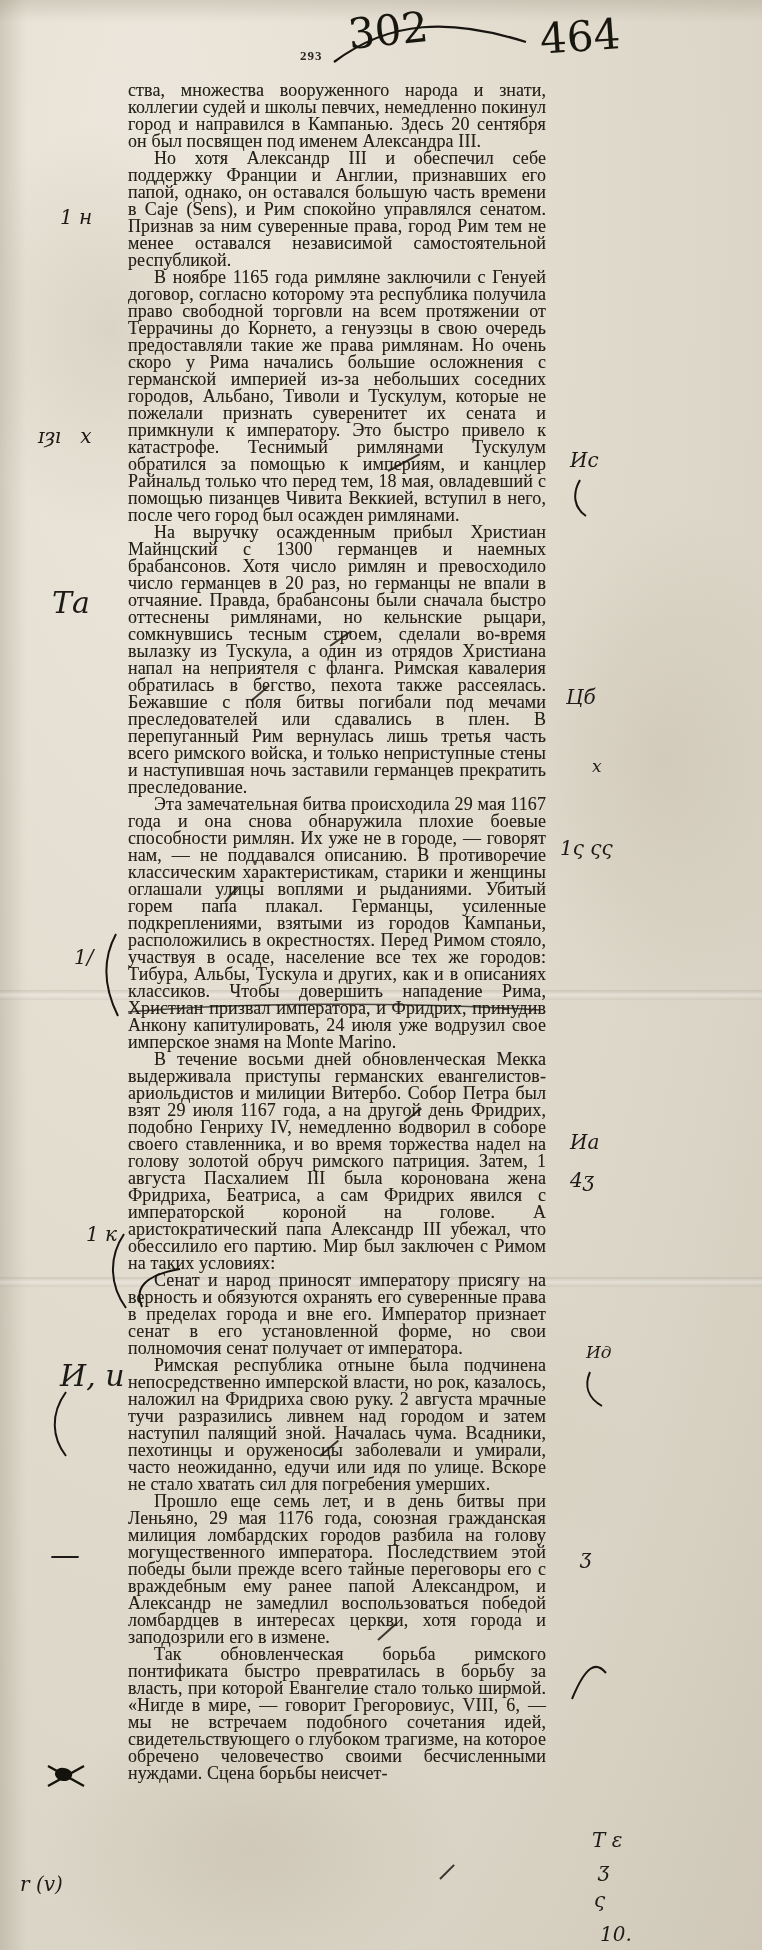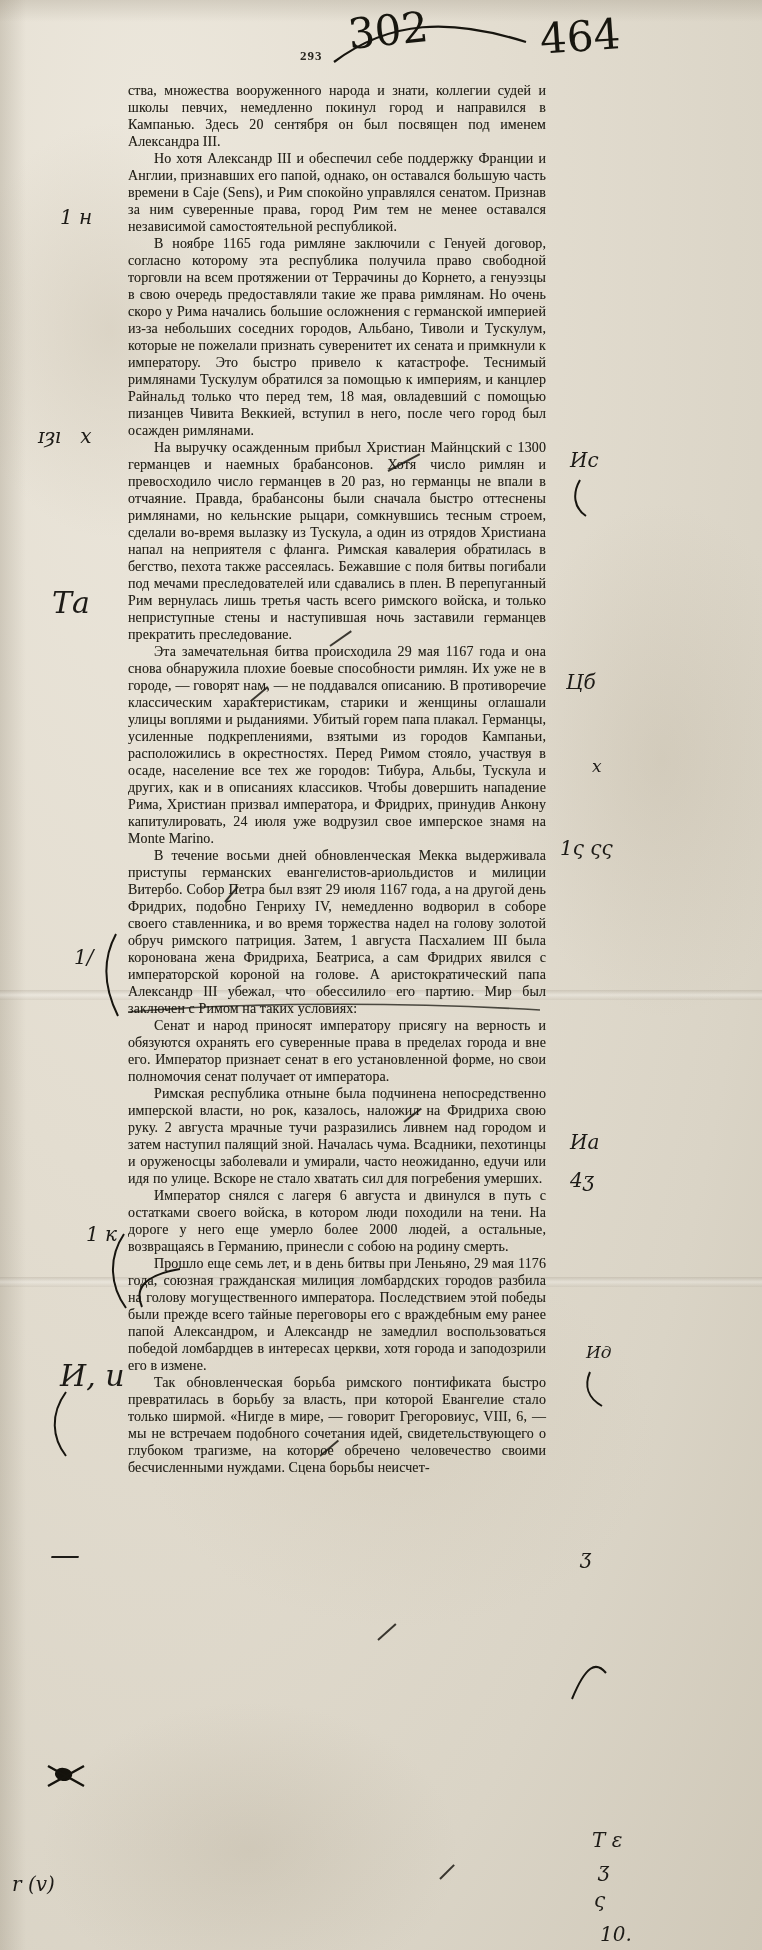--- a/index.html
+++ b/index.html
@@ -60,21 +60,21 @@
     top: 48px;
     font-size: 13px;
     font-weight: bold;
     letter-spacing: 1px;
     color: #2a2822;
   }
   p.para {
     margin: 0 0 0px 0;
     text-align: justify;
     text-indent: 26px;
-    font-size: 14px;
+    font-size: 18px;
     line-height: 17.0px;
     letter-spacing: .1px;
     color: #232119;
     text-shadow: 0 0 .4px rgba(40,35,25,.35);
   }
   p.para.noindent { text-indent: 0; }
   p.para.quote { text-indent: 26px; }
 
   
   .hand {
@@ -133,52 +133,51 @@
 
   <div class="column">
     <p class="para noindent">ства, множества вооруженного народа и знати, коллегии судей и школы певчих, немедленно покинул город и направился в Кампанью. Здесь 20 сентября он был посвящен под именем Александра III.</p>
     <p class="para">Но хотя Александр III и обеспечил себе поддержку Франции и Англии, признавших его папой, однако, он оставался большую часть времени в Сaje (Sens), и Рим спокойно управлялся сенатом. Признав за ним суверенные права, город Рим тем не менее оставался независимой самостоятельной республикой.</p>
     <p class="para">В ноябре 1165 года римляне заключили с Генуей договор, согласно которому эта республика получила право свободной торговли на всем протяжении от Террачины до Корнето, а генуэзцы в свою очередь предоставляли такие же права римлянам. Но очень скоро у Рима начались большие осложнения с германской империей из-за небольших соседних городов, Альбано, Тиволи и Тускулум, которые не пожелали признать суверенитет их сената и примкнули к императору. Это быстро привело к катастрофе. Теснимый римлянами Тускулум обратился за помощью к империям, и канцлер Райнальд только что перед тем, 18 мая, овладевший с помощью пизанцев Чивита Веккией, вступил в него, после чего город был осажден римлянами.</p>
     <p class="para">На выручку осажденным прибыл Христиан Майнцский с 1300 германцев и наемных брабансонов. Хотя число римлян и превосходило число германцев в 20 раз, но германцы не впали в отчаяние. Правда, брабансоны были сначала быстро оттеснены римлянами, но кельнские рыцари, сомкнувшись тесным строем, сделали во-время вылазку из Тускула, а один из отрядов Христиана напал на неприятеля с фланга. Римская кавалерия обратилась в бегство, пехота также рассеялась. Бежавшие с поля битвы погибали под мечами преследователей или сдавались в плен. В перепуганный Рим вернулась лишь третья часть всего римского войска, и только неприступные стены и наступившая ночь заставили германцев прекратить преследование.</p>
     <p class="para">Эта замечательная битва происходила 29 мая 1167 года и она снова обнаружила плохие боевые способности римлян. Их уже не в городе, — говорят нам, — не поддавался описанию. В противоречие классическим характеристикам, старики и женщины оглашали улицы воплями и рыданиями. Убитый горем папа плакал. Германцы, усиленные подкреплениями, взятыми из городов Кампаньи, расположились в окрестностях. Перед Римом стояло, участвуя в осаде, население все тех же городов: Тибура, Альбы, Тускула и других, как и в описаниях классиков. Чтобы довершить нападение Рима, Христиан призвал императора, и Фридрих, принудив Анкону капитулировать, 24 июля уже водрузил свое имперское знамя на Monte Marino.</p>
     <p class="para">В течение восьми дней обновленческая Мекка выдерживала приступы германских евангелистов-ариольдистов и милиции Витербо. Собор Петра был взят 29 июля 1167 года, а на другой день Фридрих, подобно Генриху IV, немедленно водворил в соборе своего ставленника, и во время торжества надел на голову золотой обруч римского патриция. Затем, 1 августа Пасхалием III была коронована жена Фридриха, Беатриса, а сам Фридрих явился с императорской короной на голове. А аристократический папа Александр III убежал, что обессилило его партию. Мир был заключен с Римом на таких условиях:</p>
     <p class="para quote">Сенат и народ приносят императору присягу на верность и обязуются охранять его суверенные права в пределах города и вне его. Император признает сенат в его установленной форме, но свои полномочия сенат получает от императора.</p>
     <p class="para">Римская республика отныне была подчинена непосредственно имперской власти, но рок, казалось, наложил на Фридриха свою руку. 2 августа мрачные тучи разразились ливнем над городом и затем наступил палящий зной. Началась чума. Всадники, пехотинцы и оруженосцы заболевали и умирали, часто неожиданно, едучи или идя по улице. Вскоре не стало хватать сил для погребения умерших.</p>
-    <p class="para">Император снялся с лагеря 6 августа и двинулся в путь с остатками своего войска, в котором люди походили на тени. На дороге у него еще умерло более 2000 людей, а остальные, возвращаясь в Германию, принесли с собою на родину смерть.</p>
     <p class="para">Прошло еще семь лет, и в день битвы при Леньяно, 29 мая 1176 года, союзная гражданская милиция ломбардских городов разбила на голову могущественного императора. Последствием этой победы были прежде всего тайные переговоры его с враждебным ему ранее папой Александром, и Александр не замедлил воспользоваться победой ломбардцев в интересах церкви, хотя города и заподозрили его в измене.</p>
     <p class="para">Так обновленческая борьба римского понтификата быстро превратилась в борьбу за власть, при которой Евангелие стало только ширмой. «Нигде в мире, — говорит Грегоровиус, VIII, 6, — мы не встречаем подобного сочетания идей, свидетельствующего о глубоком трагизме, на которое обречено человечество своими бесчисленными нуждами. Сцена борьбы неисчет-</p>
   </div>
 
   <div class="hand med" style="left:60px; top:205px;">1 н</div>
   <div class="hand med" style="left:38px; top:424px;">ɪȝı   х</div>
   <div class="hand big" style="left:52px; top:585px;">Та</div>
   <div class="hand med" style="left:74px; top:945px;">1/</div>
   <div class="hand med" style="left:86px; top:1222px;">1 к</div>
   <div class="hand big" style="left:32px; top:1358px;margin-left:28px;">И, и</div>
   <div class="hand big" style="left:50px; top:1537px;">—</div>
-  <div class="hand med" style="left:12px; top:1872px;text-align:right;">r (v)</div>
+  <div class="hand med" style="left:20px; top:1872px;text-align:right;">r (v)</div>
 
   <svg class="stroke" style="left:96px; top:930px;" width="36" height="90">
     <path d="M20 4 C 6 30, 8 58, 22 86" stroke="#17150f" stroke-width="2" fill="none"></path>
   </svg>
   <svg class="stroke" style="left:100px; top:1232px;" width="38" height="80">
     <path d="M24 2 C 8 26, 10 54, 26 76" stroke="#17150f" stroke-width="2" fill="none"></path>
   </svg>
   <svg class="stroke" style="left:128px; top:1265px;" width="60" height="46">
     <path d="M52 4 C 16 10, 6 24, 14 42" stroke="#17150f" stroke-width="2" fill="none"></path>
   </svg>
   <svg class="stroke" style="left:40px; top:1390px;" width="40" height="70">
     <path d="M26 2 C 10 24, 12 48, 26 66" stroke="#17150f" stroke-width="2" fill="none"></path>
   </svg>
 
   <div class="hand med" style="left:570px; top:448px;">Ис</div>
   <svg class="stroke" style="left:566px; top:478px;" width="34" height="42">
     <path d="M14 2 C 6 16, 8 30, 20 38" stroke="#17150f" stroke-width="2" fill="none"></path>
   </svg>
-  <div class="hand med" style="left:566px; top:670px;">Цб</div>
+  <div class="hand med" style="left:566px; top:685px;">Цб</div>
   <div class="hand sm" style="left:592px; top:756px;">x</div>
   <div class="hand med" style="left:560px; top:836px;text-align:center;">1ς ςς</div>
   <div class="hand med" style="left:570px; top:1130px;">Иа</div>
   <div class="hand med" style="left:570px; top:1168px;">4ʒ</div>
   <div class="hand sm" style="left:586px; top:1342px;">Ид</div>
   <svg class="stroke" style="left:580px; top:1370px;" width="34" height="40">
     <path d="M10 2 C 4 16, 8 28, 22 36" stroke="#17150f" stroke-width="2" fill="none"></path>
   </svg>
   <div class="hand med" style="left:580px; top:1545px;">ʒ</div>
   <svg class="stroke" style="left:566px; top:1655px;" width="44" height="50">

